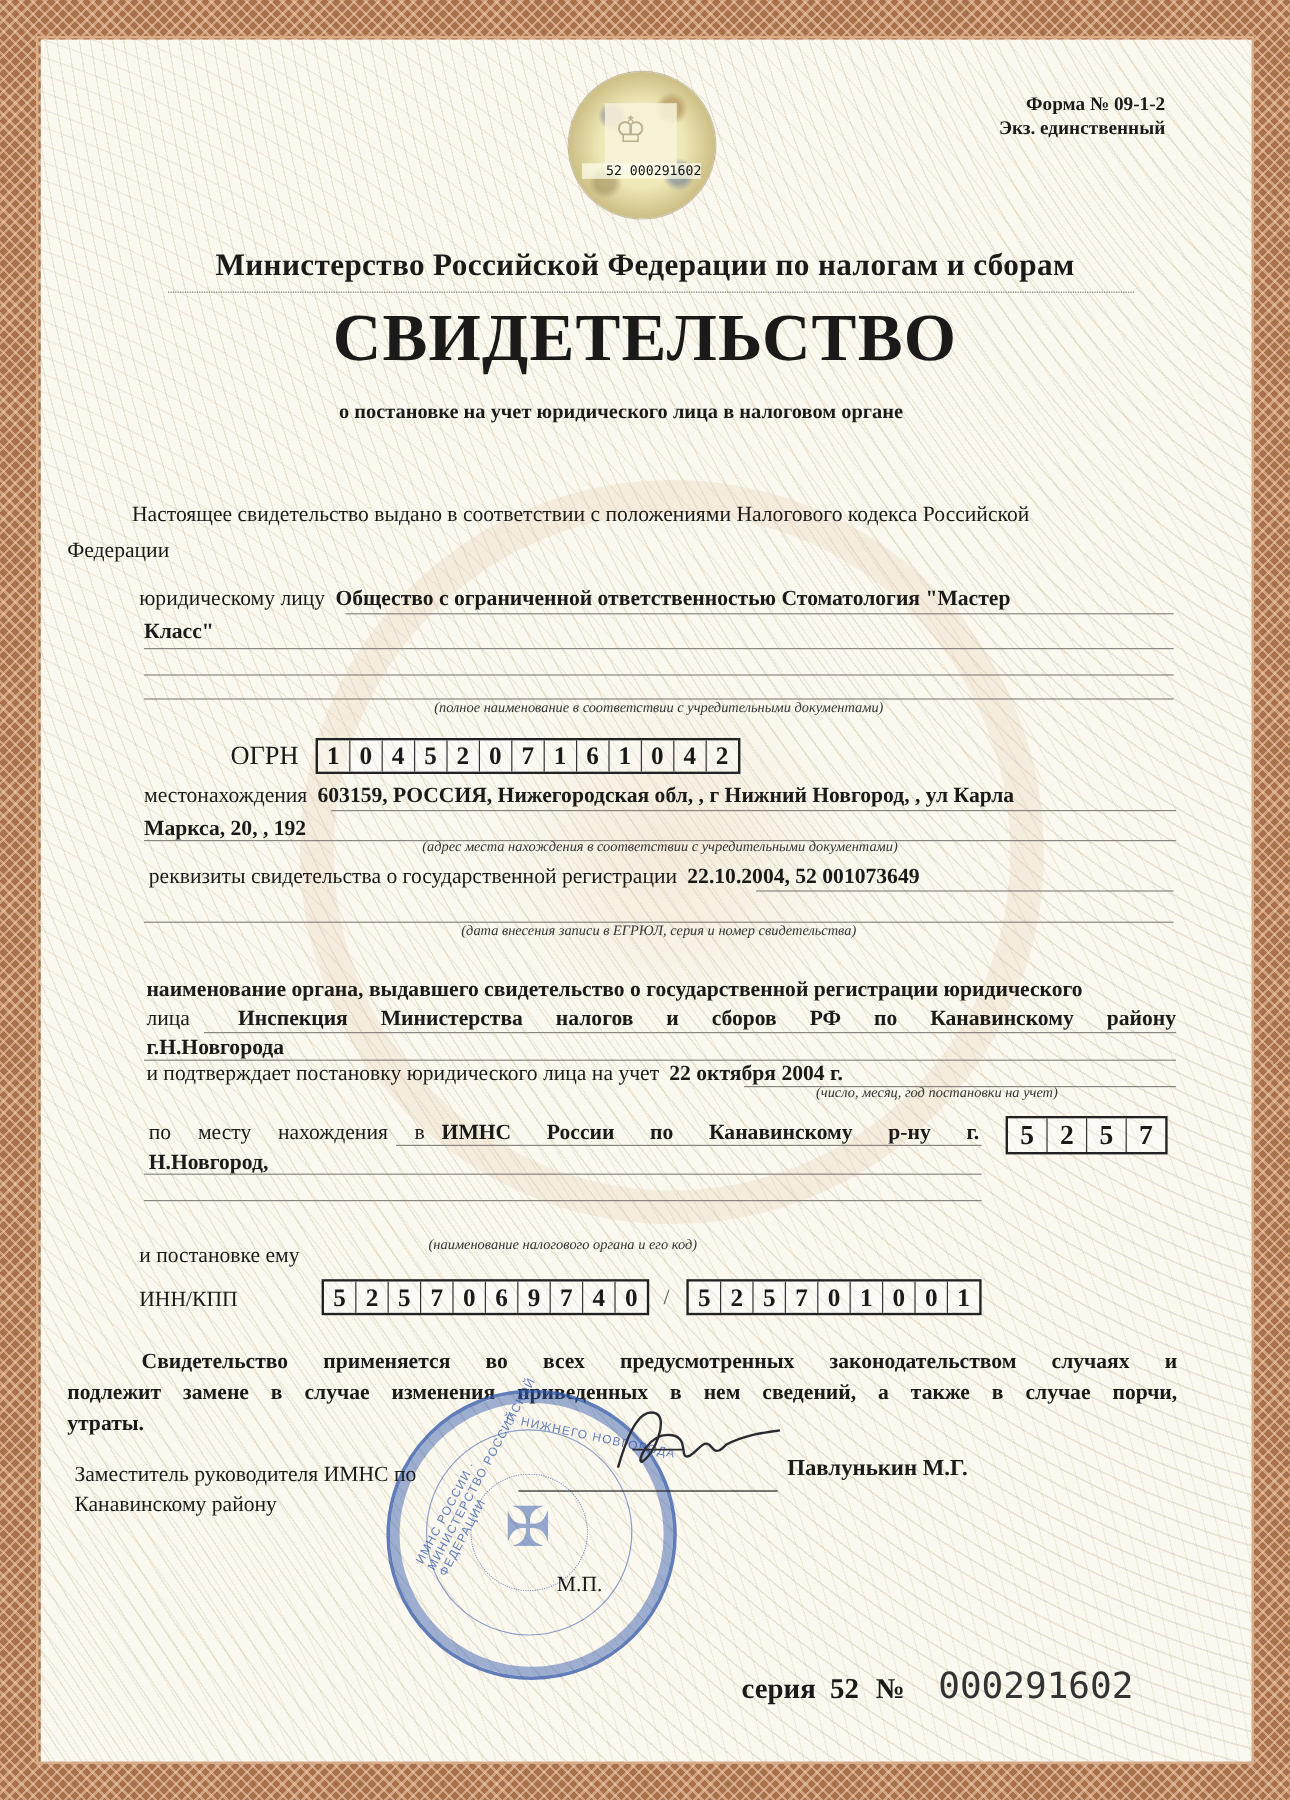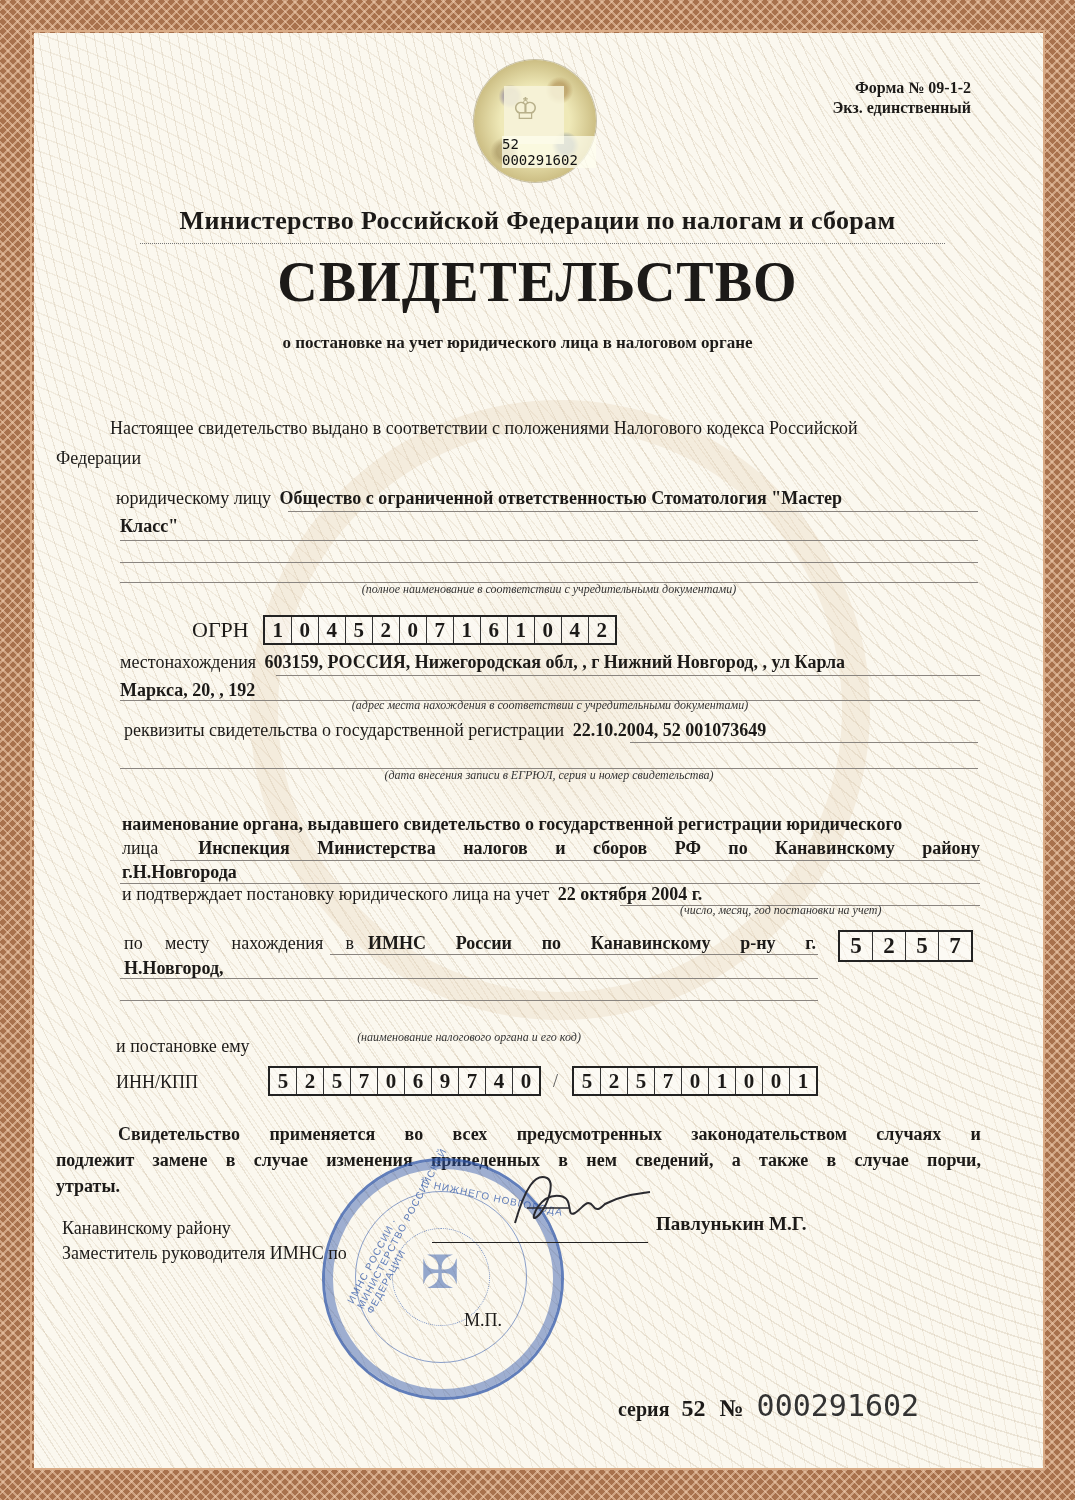--- a/index.html
+++ b/index.html
@@ -51,22 +51,22 @@
     box-shadow: 0 0 0 1px rgba(150,140,100,0.5);
   }
   .hologram .holo-square {
     position: absolute; left: 30px; top: 26px; width: 60px; height: 58px;
     background: #f7f3da; opacity: 0.85;
   }
   .hologram .holo-crown {
     position: absolute; left: 38px; top: 34px; font-size: 30px; color: #b8b08a; line-height: 1;
   }
   .hologram .holo-serial {
-    position: absolute; left: 28px; top: 76px;
-    font-family: "DejaVu Sans Mono", monospace; font-size: 14px; color: #111; background: rgba(255,255,240,0.7);
+    position: absolute; left: 11px; top: 76px;
+    font-family: "DejaVu Sans Mono", monospace; font-size: 11px; color: #111; background: rgba(255,255,240,0.7); padding-left: 20px;
   }
   .form-no {
     position: absolute; right: 104px; top: 78px; text-align: right; font-weight: bold; font-size: 16px; line-height: 20px;
   }
   .ministry {
     position: absolute; left: 0; width: 1075px; top: 206px; text-align: center;
     font-size: 26px; font-weight: bold; letter-spacing: 0.3px;
   }
   .ministry-rule {
     position: absolute; left: 140px; width: 805px; top: 243px; border-top: 1px dotted #777;
@@ -271,25 +271,25 @@
 <div class="stamp-eagle">✠</div>
 <div class="stamp-text" style="left:345px; top:1300px; transform:rotate(-62deg); transform-origin:left top; width:180px;">ИМНС РОССИИ · МИНИСТЕРСТВО РОССИЙСКОЙ ФЕДЕРАЦИИ</div>
 <div class="stamp-text" style="left:420px; top:1192px; transform:rotate(12deg);">Г. НИЖНЕГО НОВГОРОДА</div>
 
 <svg class="signature" viewBox="0 0 150 70">
   <path d="M10 55 C 20 20, 30 5, 42 10 C 52 15, 40 45, 30 50 C 25 52, 35 25, 55 28 C 70 30, 60 50, 70 45 C 78 40, 82 30, 88 38 C 92 44, 96 40, 100 36 C 115 28, 130 26, 145 24" fill="none" stroke="#2a2a30" stroke-width="2"></path>
   <path d="M22 40 L 64 40" stroke="#2a2a30" stroke-width="1.5"></path>
 </svg>
 
 <div class="abs t" style="left:62px; top:1216px; line-height:25px;">
+  <div>Заместитель руководителя ИМНС по</div>
   <div>Канавинскому району</div>
-  <div>Заместитель руководителя ИМНС по</div>
 </div>
 <div class="line" style="left:432px; width:216px; top:1242px; border-top:1.5px solid #222;"></div>
 <div class="abs b" style="left:656px; top:1213px; font-size:19px;">Павлунькин М.Г.</div>
 <div class="abs t" style="left:464px; top:1310px;">М.П.</div>
 
 <div class="abs" style="left:618px; top:1388px; display:flex; align-items:baseline;">
-  <span class="b" style="font-size:20px;">серия</span>
+  <span class="b" style="font-size:24px;">серия</span>
   <span class="b" style="font-size:24px; margin-left:12px;">52</span>
   <span class="b" style="font-size:24px; margin-left:14px;">№</span>
-  <span style="font-family:'DejaVu Sans Mono', monospace; font-size:30px; margin-left:13px; color:#333;">000291602</span>
+  <span style="font-family:'DejaVu Sans Mono', monospace; font-size:30px; margin-left:28px; color:#333;">000291602</span>
 </div>
 
 </body></html>

